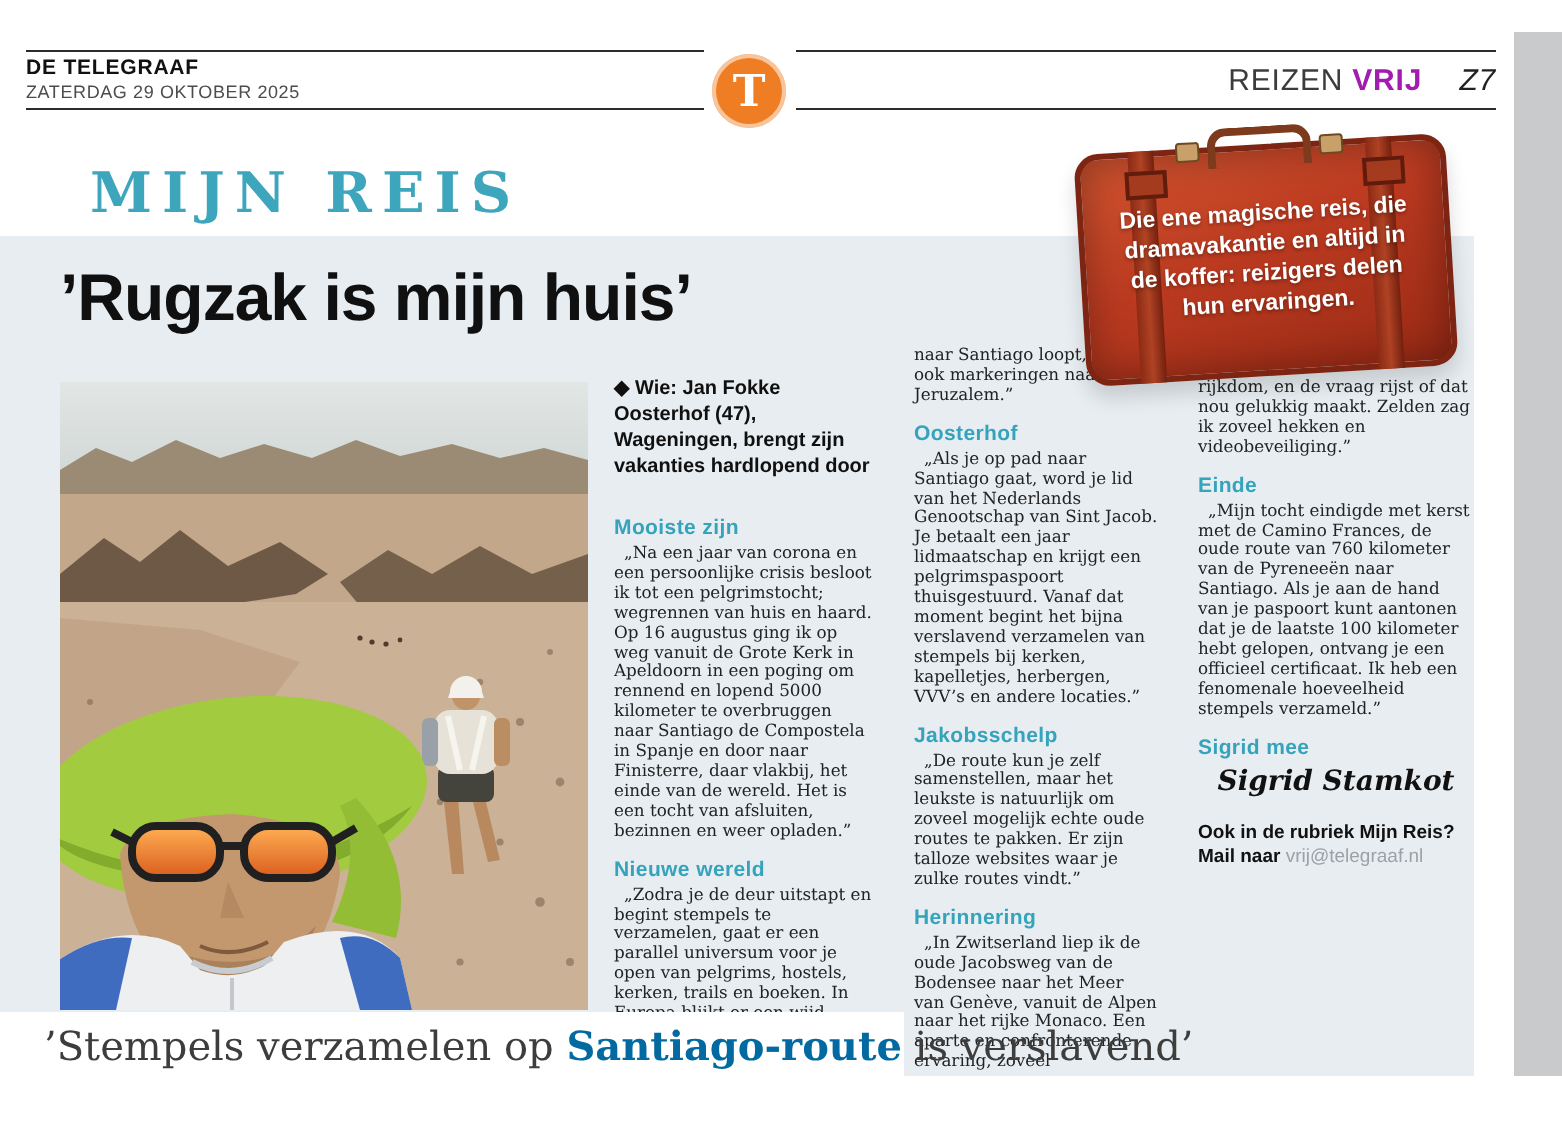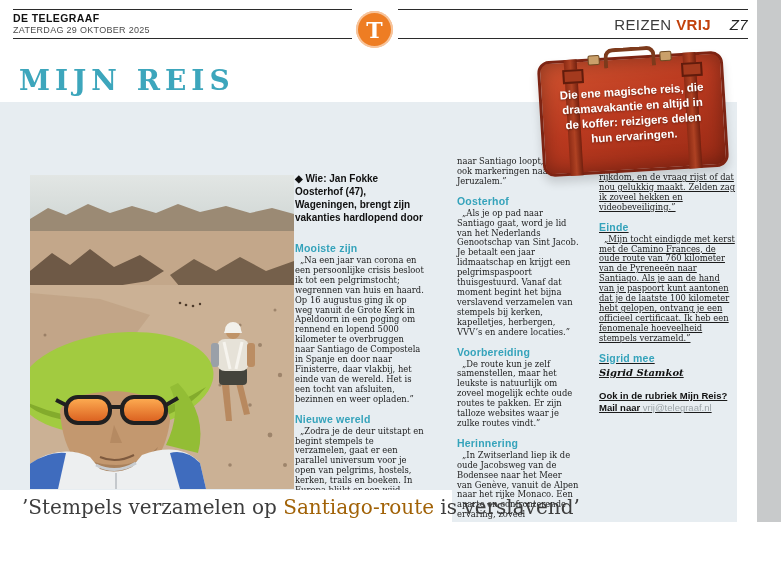--- a/index.html
+++ b/index.html
@@ -1,38 +1,38 @@
 <!DOCTYPE html>
 <html><head>
 <meta charset="utf-8">
 <style>
   html,body{margin:0;padding:0;background:#ffffff;}
   #page{position:relative;width:781px;height:522px;background:#ffffff;overflow:hidden;
-        font-family:"Liberation Sans",sans-serif;-webkit-font-smoothing:antialiased;}
+        font-family:"Liberation Sans",sans-serif;margin-top:16px;-webkit-font-smoothing:antialiased;}
 
   
   .rule{position:absolute;height:1px;background:#2b2b2b;}
   #rule-tl{left:13px;top:9px;width:339px;}
   #rule-bl{left:13px;top:38px;width:339px;}
   #rule-tr{left:398px;top:9px;width:350px;}
   #rule-br{left:398px;top:38px;width:350px;}
   #masthead-left{position:absolute;left:13px;top:13px;line-height:1.1;}
   #paper-name{font-weight:bold;font-size:10.5px;letter-spacing:.4px;color:#111;}
   #paper-date{font-size:9px;color:#4c4c4c;letter-spacing:.3px;margin-top:1px;}
   #logo{position:absolute;left:356px;top:11px;width:37px;height:37px;border-radius:50%;
         background:#ee7d23;display:flex;align-items:center;justify-content:center;
         box-shadow:inset 0 0 0 2px rgba(255,255,255,.55);}
   #logo span{font-family:"DejaVu Serif",serif;font-weight:bold;font-size:22px;color:#fff;line-height:1;}
   #masthead-right{position:absolute;left:398px;top:16px;width:350px;text-align:right;
         font-size:15px;color:#3c3c3c;letter-spacing:.4px;}
-  #masthead-right .vrij{font-weight:900;color:#c2410c;}
+  #masthead-right .vrij{font-weight:900;color:#a21caf;}
   #masthead-right .pageno{margin-left:14px;color:#222;font-style:italic;}
 
   
-  #rubric{position:absolute;left:19px;top:64px;font-family:"DejaVu Serif",serif;font-weight:bold;
+  #rubric{position:absolute;left:45px;top:64px;font-family:"DejaVu Serif",serif;font-weight:bold;
         font-size:28px;letter-spacing:5px;color:#3da6bc;}
   #panel{position:absolute;left:0;top:102px;width:737px;height:435px;background:#e7edf1;}
   #headline{position:absolute;left:30px;top:114px;font-weight:bold;font-size:33px;
         letter-spacing:-.5px;color:#101010;}
 
   
   #suitcase{position:absolute;left:540px;top:56px;width:180px;height:110px;
         transform:rotate(-3.5deg);border-radius:12px;border:3px solid #7d2413;
         background:linear-gradient(160deg,#d25430 0%,#bb3a20 45%,#992a15 100%);
         box-shadow:inset 0 0 20px rgba(0,0,0,.35),0 6px 10px rgba(0,0,0,.15);z-index:5;}
@@ -45,42 +45,42 @@
         border:4px solid #7d3a1c;border-bottom:none;border-radius:9px 9px 0 0;}
   #suitcase .clasp{position:absolute;top:-6px;width:10px;height:8px;background:#caa06a;
         border:1px solid #6e4a22;border-radius:2px;}
   #suitcase .clasp.c1{left:48px;} #suitcase .clasp.c2{right:48px;}
   #suitcase-text{position:absolute;inset:0;display:flex;align-items:center;justify-content:center;
         padding:12px 16px;color:#fff;font-weight:bold;font-size:11.5px;line-height:1.3;
         text-align:center;text-shadow:0 1px 2px rgba(0,0,0,.35);}
 
   
   .col{position:absolute;color:#1c1c1c;}
-  #col1{left:295px;top:172px;width:130px;}
+  #col1{left:295px;top:172px;width:130px;padding-left:12px;}
   #col2{left:457px;top:157px;width:122px;}
-  #col3{left:599px;top:173px;width:138px;text-decoration:underline;}
+  #col3{left:599px;top:173px;width:138px;}
   .intro{font-weight:bold;font-size:10px;line-height:1.3;color:#101010;margin-bottom:18px;}
   .sec{margin:8px 0 2px 0;font-size:10.5px;font-weight:bold;color:#35a3bb;letter-spacing:.2px;}
   .body{margin:0 0 2px 0;font-family:"DejaVu Serif",serif;font-size:8.4px;line-height:9.9px;
         color:#222;text-align:left;}
   .body.indent{text-indent:5px;}
-  .byline{margin-top:3px;text-align:left;font-family:"DejaVu Serif",serif;font-style:italic;
-        font-weight:bold;font-size:10px;color:#111;}
+  .byline{margin-top:3px;text-align:center;font-family:"DejaVu Serif",serif;font-style:italic;
+        font-weight:bold;font-size:14px;color:#111;}
   .cta{margin-top:12px;font-size:9.5px;line-height:1.35;font-weight:bold;color:#111;}
   .cta .email{font-weight:normal;color:#9aa2a6;}
 
   
   #photo{position:absolute;left:30px;top:175px;width:264px;height:314px;overflow:hidden;}
   #photo svg{display:block;}
 
   
   #quote-box{position:absolute;left:0;top:490px;width:452px;height:75px;background:#ffffff;}
   #quote{position:absolute;left:22px;top:495px;white-space:nowrap;
         font-family:"DejaVu Serif",serif;font-size:20px;color:#3d3d3d;}
-  #quote .q-bold{font-weight:normal;color:#a16207;}
+  #quote .q-bold{font-weight:bold;color:#0369a1;}
 
   
   #side-strip{position:absolute;left:757px;top:0;width:24px;height:565px;background:#c8cacb;}
 </style>
 </head>
 <body>
 
 <div id="page">
 
   <div id="rule-tl" class="rule"></div>
@@ -98,20 +98,21 @@
   </div>
 
   <div id="masthead-right">
     <span>REIZEN</span>
     <span class="vrij">VRIJ</span>
     <span class="pageno">Z7</span>
   </div>
 
   <div id="rubric">MIJN REIS</div>
   <div id="panel"></div>
+  <div id="headline">’Rugzak is mijn huis’</div>
 
   <div id="suitcase">
     <div class="handle"></div>
     <div class="clasp c1"></div>
     <div class="clasp c2"></div>
     <div class="strap s1">
       <div class="buckle"></div>
     </div>
     <div class="strap s2">
       <div class="buckle"></div>
@@ -203,21 +204,21 @@
     <h3 class="sec">Mooiste zijn</h3>
     <p class="body indent">„Na een jaar van corona en een persoonlijke crisis besloot ik tot een pelgrimstocht; wegrennen van huis en haard. Op 16 augustus ging ik op weg vanuit de Grote Kerk in Apeldoorn in een poging om rennend en lopend 5000 kilometer te overbruggen naar Santiago de Compostela in Spanje en door naar Finisterre, daar vlakbij, het einde van de wereld. Het is een tocht van afsluiten, bezinnen en weer opladen.”</p>
     <h3 class="sec">Nieuwe wereld</h3>
     <p class="body indent">„Zodra je de deur uitstapt en begint stempels te verzamelen, gaat er een parallel universum voor je open van pelgrims, hostels, kerken, trails en boeken. In Europa blijkt er een wijd vertakt netwerk van oude handelsroutes en markeringen te zijn. De Jakobsschelp als je</p>
   </div>
 
   <div id="col2" class="col">
     <p class="body">naar Santiago loopt, maar ook markeringen naar Jeruzalem.”</p>
     <h3 class="sec">Oosterhof</h3>
     <p class="body indent">„Als je op pad naar Santiago gaat, word je lid van het Nederlands Genootschap van Sint Jacob. Je betaalt een jaar lidmaatschap en krijgt een pelgrimspaspoort thuisgestuurd. Vanaf dat moment begint het bijna verslavend verzamelen van stempels bij kerken, kapelletjes, herbergen, VVV’s en andere locaties.”</p>
-    <h3 class="sec">Voorbereiding</h3>
+    <h3 class="sec">Jakobsschelp</h3>
     <p class="body indent">„De route kun je zelf samenstellen, maar het leukste is natuurlijk om zoveel mogelijk echte oude routes te pakken. Er zijn talloze websites waar je zulke routes vindt.”</p>
     <h3 class="sec">Herinnering</h3>
     <p class="body indent">„In Zwitserland liep ik de oude Jacobsweg van de Bodensee naar het Meer van Genève, vanuit de Alpen naar het rijke Monaco. Een aparte en confronterende ervaring, zoveel</p>
   </div>
 
   <div id="col3" class="col">
     <p class="body">rijkdom, en de vraag rijst of dat nou gelukkig maakt. Zelden zag ik zoveel hekken en videobeveiliging.”</p>
     <h3 class="sec">Einde</h3>
     <p class="body indent">„Mijn tocht eindigde met kerst met de Camino Frances, de oude route van 760 kilometer van de Pyreneeën naar Santiago. Als je aan de hand van je paspoort kunt aantonen dat je de laatste 100 kilometer hebt gelopen, ontvang je een officieel certificaat. Ik heb een fenomenale hoeveelheid stempels verzameld.”</p>
     <h3 class="sec">Sigrid mee</h3>

